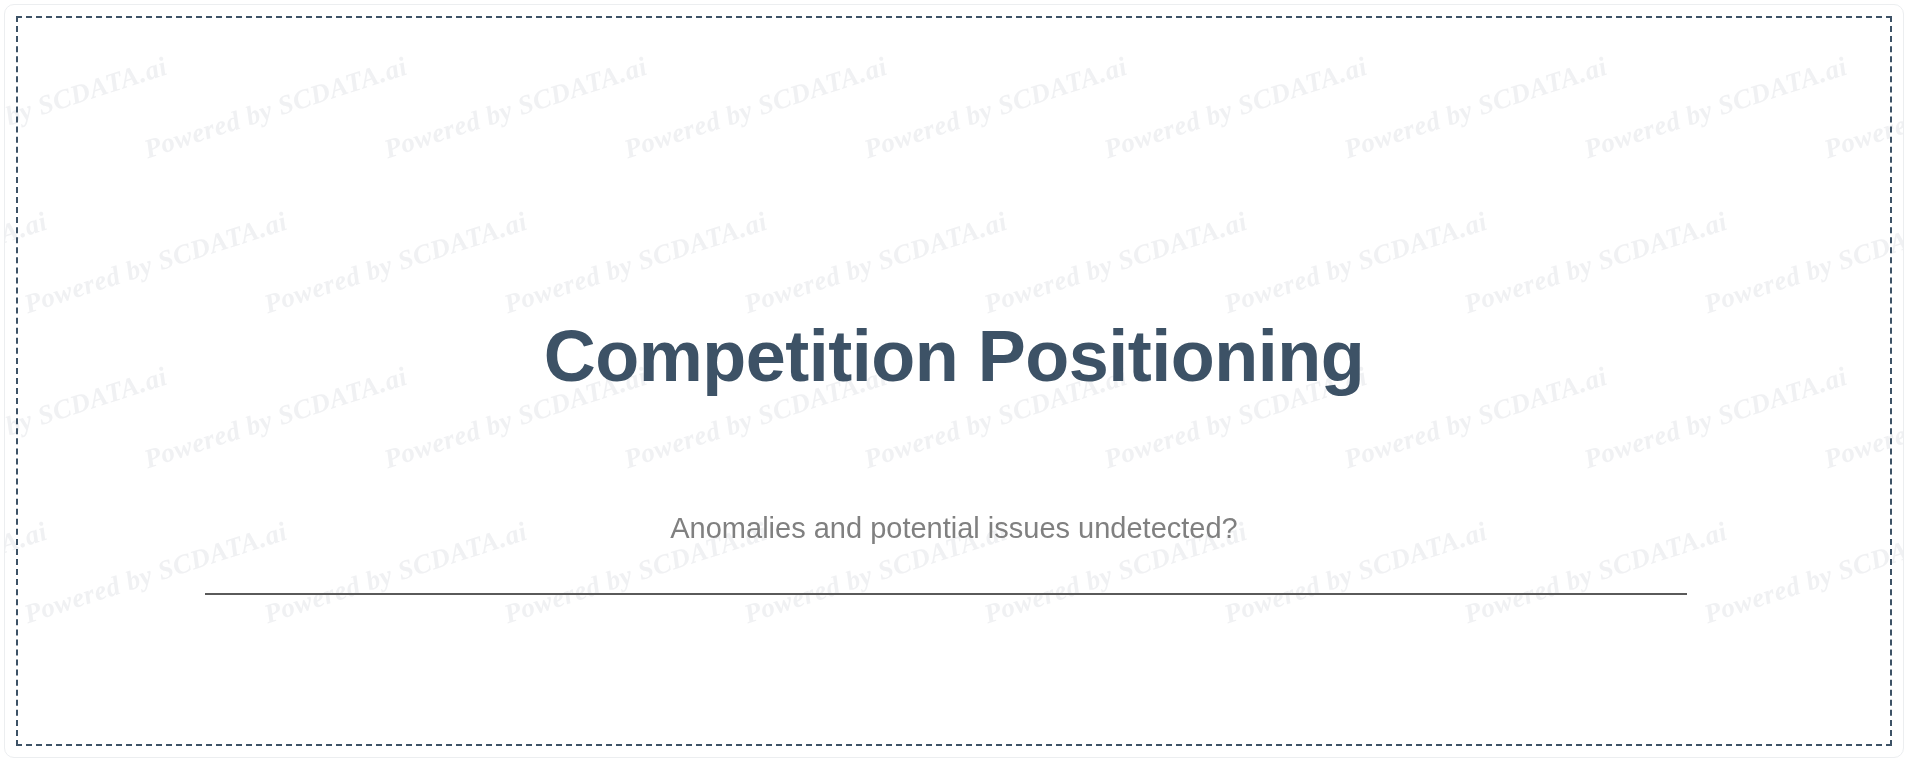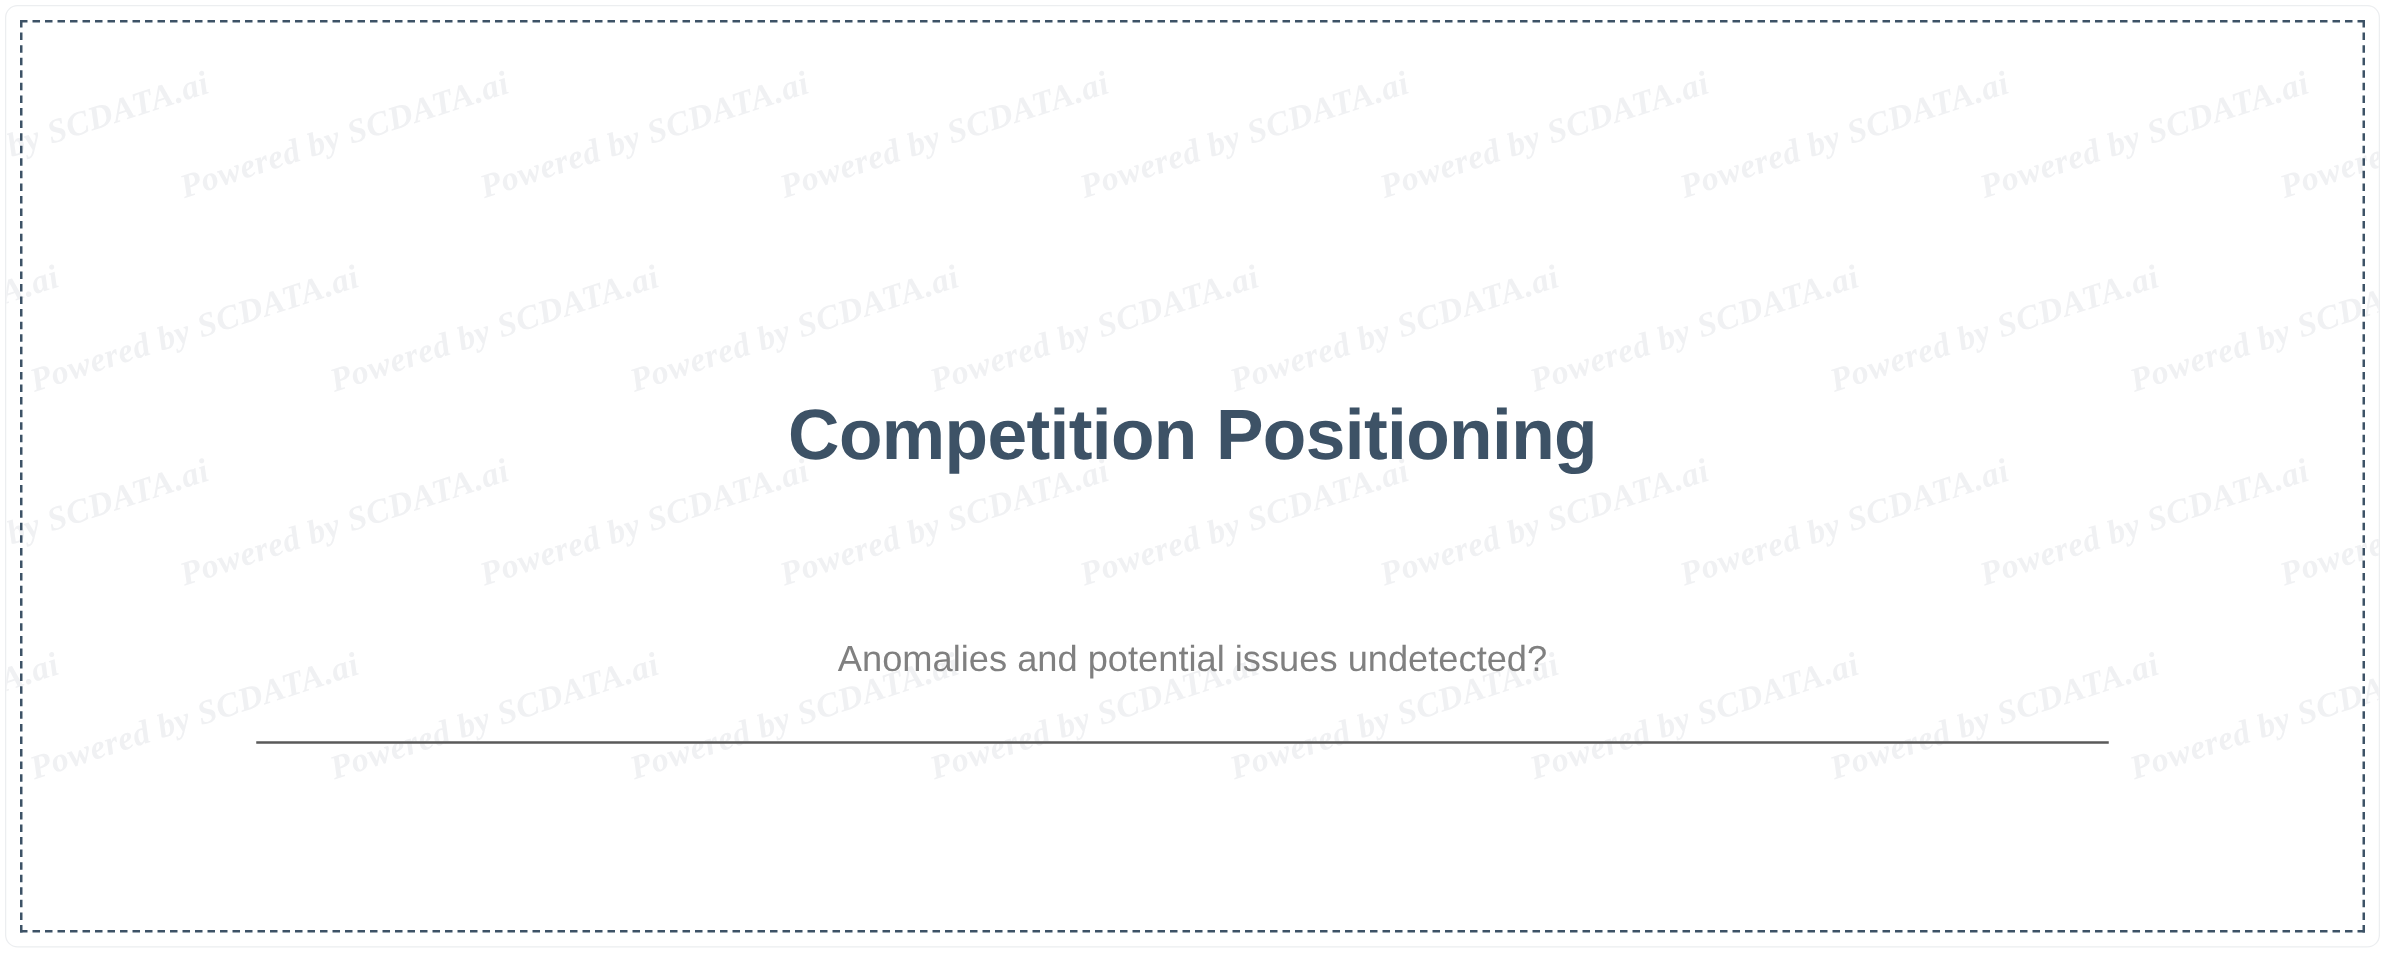--- a/index.html
+++ b/index.html
@@ -84,21 +84,21 @@
     align-items: center;
   }
 
   .slide-title {
     margin: 0;
     position: absolute;
     top: 314px;
     left: 0;
     width: 100%;
     text-align: center;
-    font-size: 57px;
+    font-size: 72px;
     font-weight: bold;
     color: #3d5266;
     letter-spacing: -0.5px;
     line-height: 1.05;
   }
 
   .slide-subtitle {
     margin: 0;
     position: absolute;
     top: 430px;

